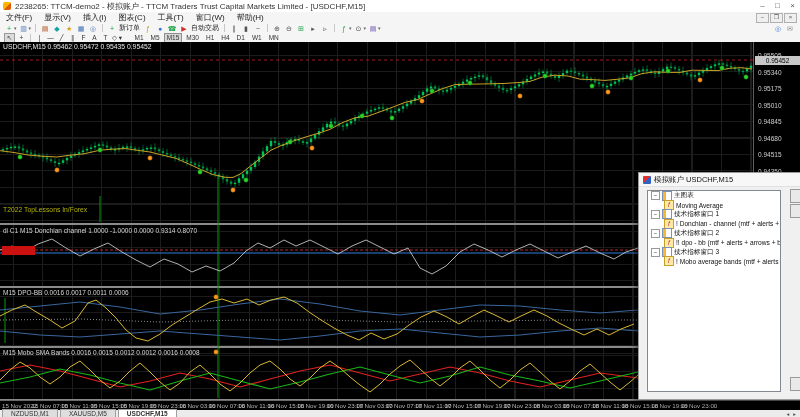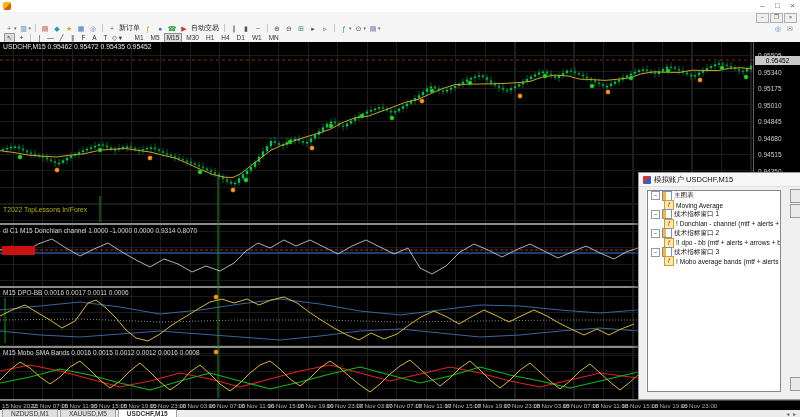--- a/index.html
+++ b/index.html
@@ -73,28 +73,38 @@
          margin-right:2px;flex:none;}
   .ficon{width:8px;height:8px;border:1px solid #c8a028;background:#ffe9a8;color:#c02020;font-size:6px;line-height:7px;
          text-align:center;font-style:italic;margin-right:2px;flex:none;}
   .dbtn{position:absolute;left:151px;width:26px;height:12px;background:#e9e9e9;border:1px solid #9a9a9a;}
 </style>
 </head>
 <body>
 
 <div class="abs titlebar">
   <span class="appicon"></span>
+  <span class="title">2238265: TTCM-demo2 - 模拟账户 - TTCM Traders Trust Capital Markets Limited - [USDCHF,M15]</span>
   <span class="wctrls">
     <span class="wc">–</span>
     <span class="wc">□</span>
     <span class="wc">×</span>
   </span>
 </div>
 
 <div class="abs menubar">
+  <span id="menu-items" style="display:flex">
+      <span class="mi">文件(F)</span>
+      <span class="mi">显示(V)</span>
+      <span class="mi">插入(I)</span>
+      <span class="mi">图表(C)</span>
+      <span class="mi">工具(T)</span>
+      <span class="mi">窗口(W)</span>
+      <span class="mi">帮助(H)</span>
+    </span>
   <span class="mdiwrap">
     <span class="mdic">–</span>
     <span class="mdic">❐</span>
     <span class="mdic">×</span>
   </span>
 </div>
 
 <div class="abs toolbar tb1">
   <span id="tb1-items" style="display:flex;align-items:center;margin-left:3px;">
       <span style="display: flex; align-items: center;">

